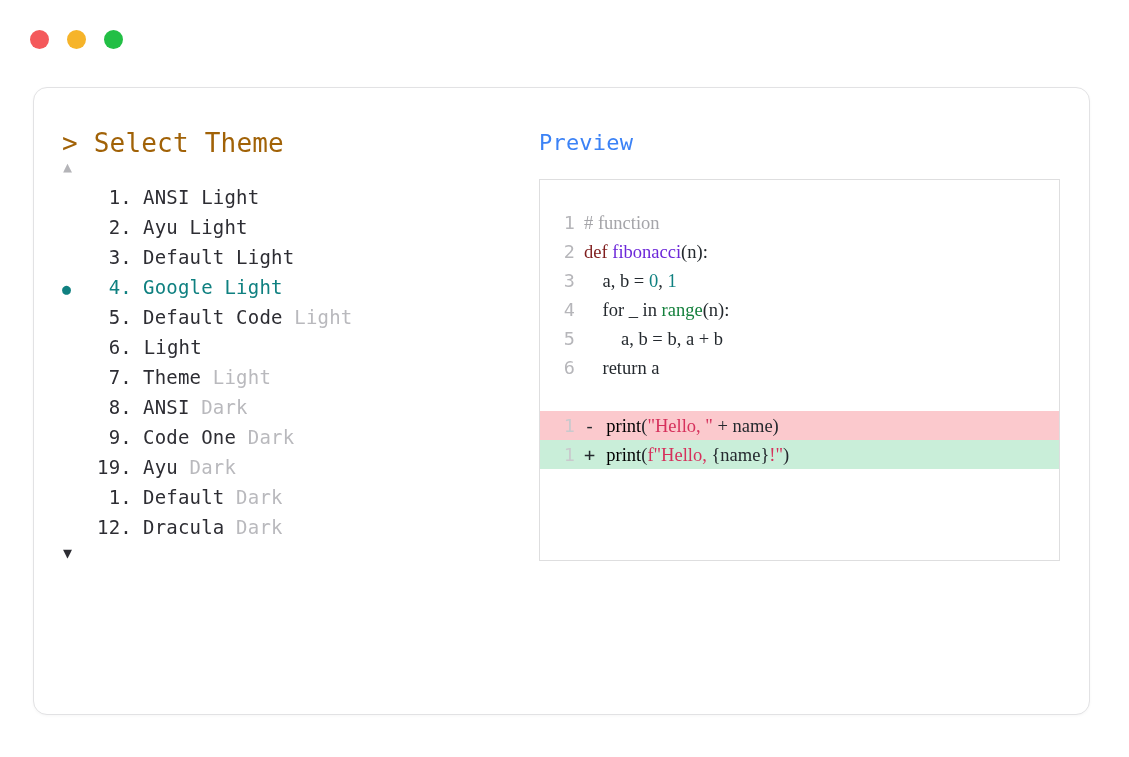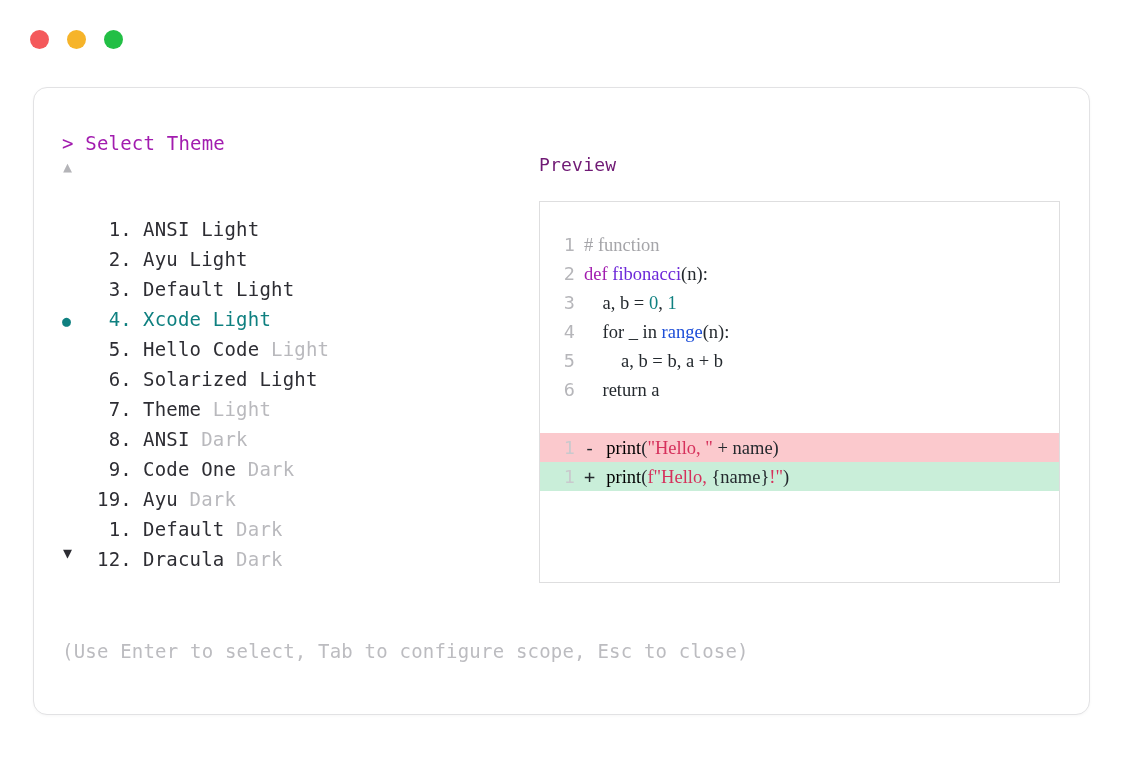--- a/index.html
+++ b/index.html
@@ -48,22 +48,22 @@
   }
 
   
   .picker {
     position: absolute;
     left: 28px;
     top: 42px;
     width: 470px;
   }
   .prompt {
-    font-size: 19px;
-    color: #a21caf;
+    font-size: 26px;
+    color: #a16207;
     letter-spacing: 0.2px;
     line-height: 26px;
     white-space: pre;
   }
   .scroll-arrow {
     font-size: 15px;
     line-height: 22px;
     padding-left: 1px;
     height: 22px;
   }
@@ -89,21 +89,21 @@
     font-size: 15px;
     color: #0f8080;
   }
   .bullet.empty { color: transparent; }
   .idx {
     width: 44px;
     flex: 0 0 44px;
     text-align: right;
     letter-spacing: 0.2px;
   }
-  .tname { padding-left: 11px; letter-spacing: 0.2px; margin-top: 32px; }
+  .tname { padding-left: 11px; letter-spacing: 0.2px; }
   .variant { letter-spacing: 0.2px; }
   .variant.dim { color: #b9b9bd; }
   .theme-row.selected,
   .theme-row.selected .idx,
   .theme-row.selected .tname,
   .theme-row.selected .variant { color: #0f8080; }
 
   .hint {
     position: absolute;
     left: 28px;
@@ -115,25 +115,24 @@
   }
 
   
   .preview-col {
     position: absolute;
     left: 505px;
     top: 42px;
     width: 525px;
   }
   .preview-label {
-    font-size: 18px;
-    color: #701a75;
+    font-size: 22px;
+    color: #3b82f6;
     line-height: 26px;
     letter-spacing: 0.2px;
-    margin-top: 22px;
   }
   .preview-box {
     margin-top: 23px;
     box-sizing: border-box;
     width: 521px;
     height: 382px;
     border: 1.5px solid #dededf;
     background: #ffffff;
     padding: 28px 0 0 0;
     overflow: hidden;
@@ -151,25 +150,25 @@
     text-align: right;
     color: #b6b6ba;
     padding-right: 9px;
     box-sizing: border-box;
   }
   .ln.dim { color: #c9c9cd; }
   .src { padding-left: 0; font-family: Liberation Serif, serif; }
   .code-gap { height: 29px; }
 
   .tok-comment { color: #a5a5a9; }
-  .tok-kw      { color: #a21caf; text-align: center; }
+  .tok-kw      { color: #7f1d1d; text-align: center; }
   .tok-fn      { color: #6d28d9; }
   .tok-fn2     { color: #000000; }
   .tok-num     { color: #0f8080; }
-  .tok-builtin { color: #1d4ed8; }
+  .tok-builtin { color: #15803d; }
   .tok-str     { color: #d6315c; }
   .tok-plain   { color: #24292e; }
 
   .diff-line { display: flex; align-items: baseline; height: 29px; }
   .diff-del { background: #fbc9cd; }
   .diff-add { background: #c9eed9; }
   .diff-sign { padding-right: 0; }
 </style>
 </head>
 <body>
@@ -182,34 +181,33 @@
 
 <div class="card">
 
   <div class="picker">
     <div class="prompt">&gt; Select Theme</div>
     <div class="scroll-arrow arrow-up">▲</div>
     <div class="theme-list" id="theme-list">
         <div class="theme-row"><span class="bullet empty">●</span><span class="idx">1.</span><span class="tname">ANSI</span><span class="variant"> Light</span></div>
         <div class="theme-row"><span class="bullet empty">●</span><span class="idx">2.</span><span class="tname">Ayu</span><span class="variant"> Light</span></div>
         <div class="theme-row"><span class="bullet empty">●</span><span class="idx">3.</span><span class="tname">Default</span><span class="variant"> Light</span></div>
-        <div class="theme-row selected"><span class="bullet">●</span><span class="idx">4.</span><span class="tname">Xcode</span><span class="variant"> Light</span></div>
-        <div class="theme-row"><span class="bullet empty">●</span><span class="idx">5.</span><span class="tname">Hello Code</span><span class="variant dim"> Light</span></div>
-        <div class="theme-row"><span class="bullet empty">●</span><span class="idx">6.</span><span class="tname">Solarized</span><span class="variant"> Light</span></div>
+        <div class="theme-row selected"><span class="bullet">●</span><span class="idx">4.</span><span class="tname">Google</span><span class="variant"> Light</span></div>
+        <div class="theme-row"><span class="bullet empty">●</span><span class="idx">5.</span><span class="tname">Default Code</span><span class="variant dim"> Light</span></div>
+        <div class="theme-row"><span class="bullet empty">●</span><span class="idx">6.</span><span class="variant"> Light</span></div>
         <div class="theme-row"><span class="bullet empty">●</span><span class="idx">7.</span><span class="tname">Theme</span><span class="variant dim"> Light</span></div>
         <div class="theme-row"><span class="bullet empty">●</span><span class="idx">8.</span><span class="tname">ANSI</span><span class="variant dim"> Dark</span></div>
         <div class="theme-row"><span class="bullet empty">●</span><span class="idx">9.</span><span class="tname">Code One</span><span class="variant dim"> Dark</span></div>
         <div class="theme-row"><span class="bullet empty">●</span><span class="idx">19.</span><span class="tname">Ayu</span><span class="variant dim"> Dark</span></div>
         <div class="theme-row"><span class="bullet empty">●</span><span class="idx">1.</span><span class="tname">Default</span><span class="variant dim"> Dark</span></div>
         <div class="theme-row"><span class="bullet empty">●</span><span class="idx">12.</span><span class="tname">Dracula</span><span class="variant dim"> Dark</span></div>
       </div>
     <div class="scroll-arrow arrow-down">▼</div>
   </div>
 
-  <div class="hint">(Use Enter to select, Tab to configure scope, Esc to close)</div>
 
   <div class="preview-col">
     <div class="preview-label">Preview</div>
     <div class="preview-box">
       <div class="code" id="code-block"><div class="code-line"><span class="ln">1</span><span class="src"><span class="tok-comment"># function</span></span></div><div class="code-line"><span class="ln">2</span><span class="src"><span class="tok-kw">def </span><span class="tok-fn">fibonacci</span><span class="tok-plain">(n):</span></span></div><div class="code-line"><span class="ln">3</span><span class="src"><span class="tok-plain">    a, b = </span><span class="tok-num">0</span><span class="tok-plain">, </span><span class="tok-num">1</span></span></div><div class="code-line"><span class="ln">4</span><span class="src"><span class="tok-plain">    for _ in </span><span class="tok-builtin">range</span><span class="tok-plain">(n):</span></span></div><div class="code-line"><span class="ln">5</span><span class="src"><span class="tok-plain">        a, b = b, a + b</span></span></div><div class="code-line"><span class="ln">6</span><span class="src"><span class="tok-plain">    return a</span></span></div><div class="code-gap"></div><div class="diff-line diff-del"><span class="ln dim">1</span><span class="diff-sign tok-plain">- </span><span class="src"><span class="tok-fn2">print</span><span class="tok-plain">(</span><span class="tok-str">"Hello, "</span><span class="tok-plain"> + name)</span></span></div><div class="diff-line diff-add"><span class="ln dim">1</span><span class="diff-sign tok-plain">+ </span><span class="src"><span class="tok-fn2">print</span><span class="tok-plain">(</span><span class="tok-str">f"Hello, </span><span class="tok-plain">{name}</span><span class="tok-str">!"</span><span class="tok-plain">)</span></span></div></div>
     </div>
   </div>
 
 </div>
 

